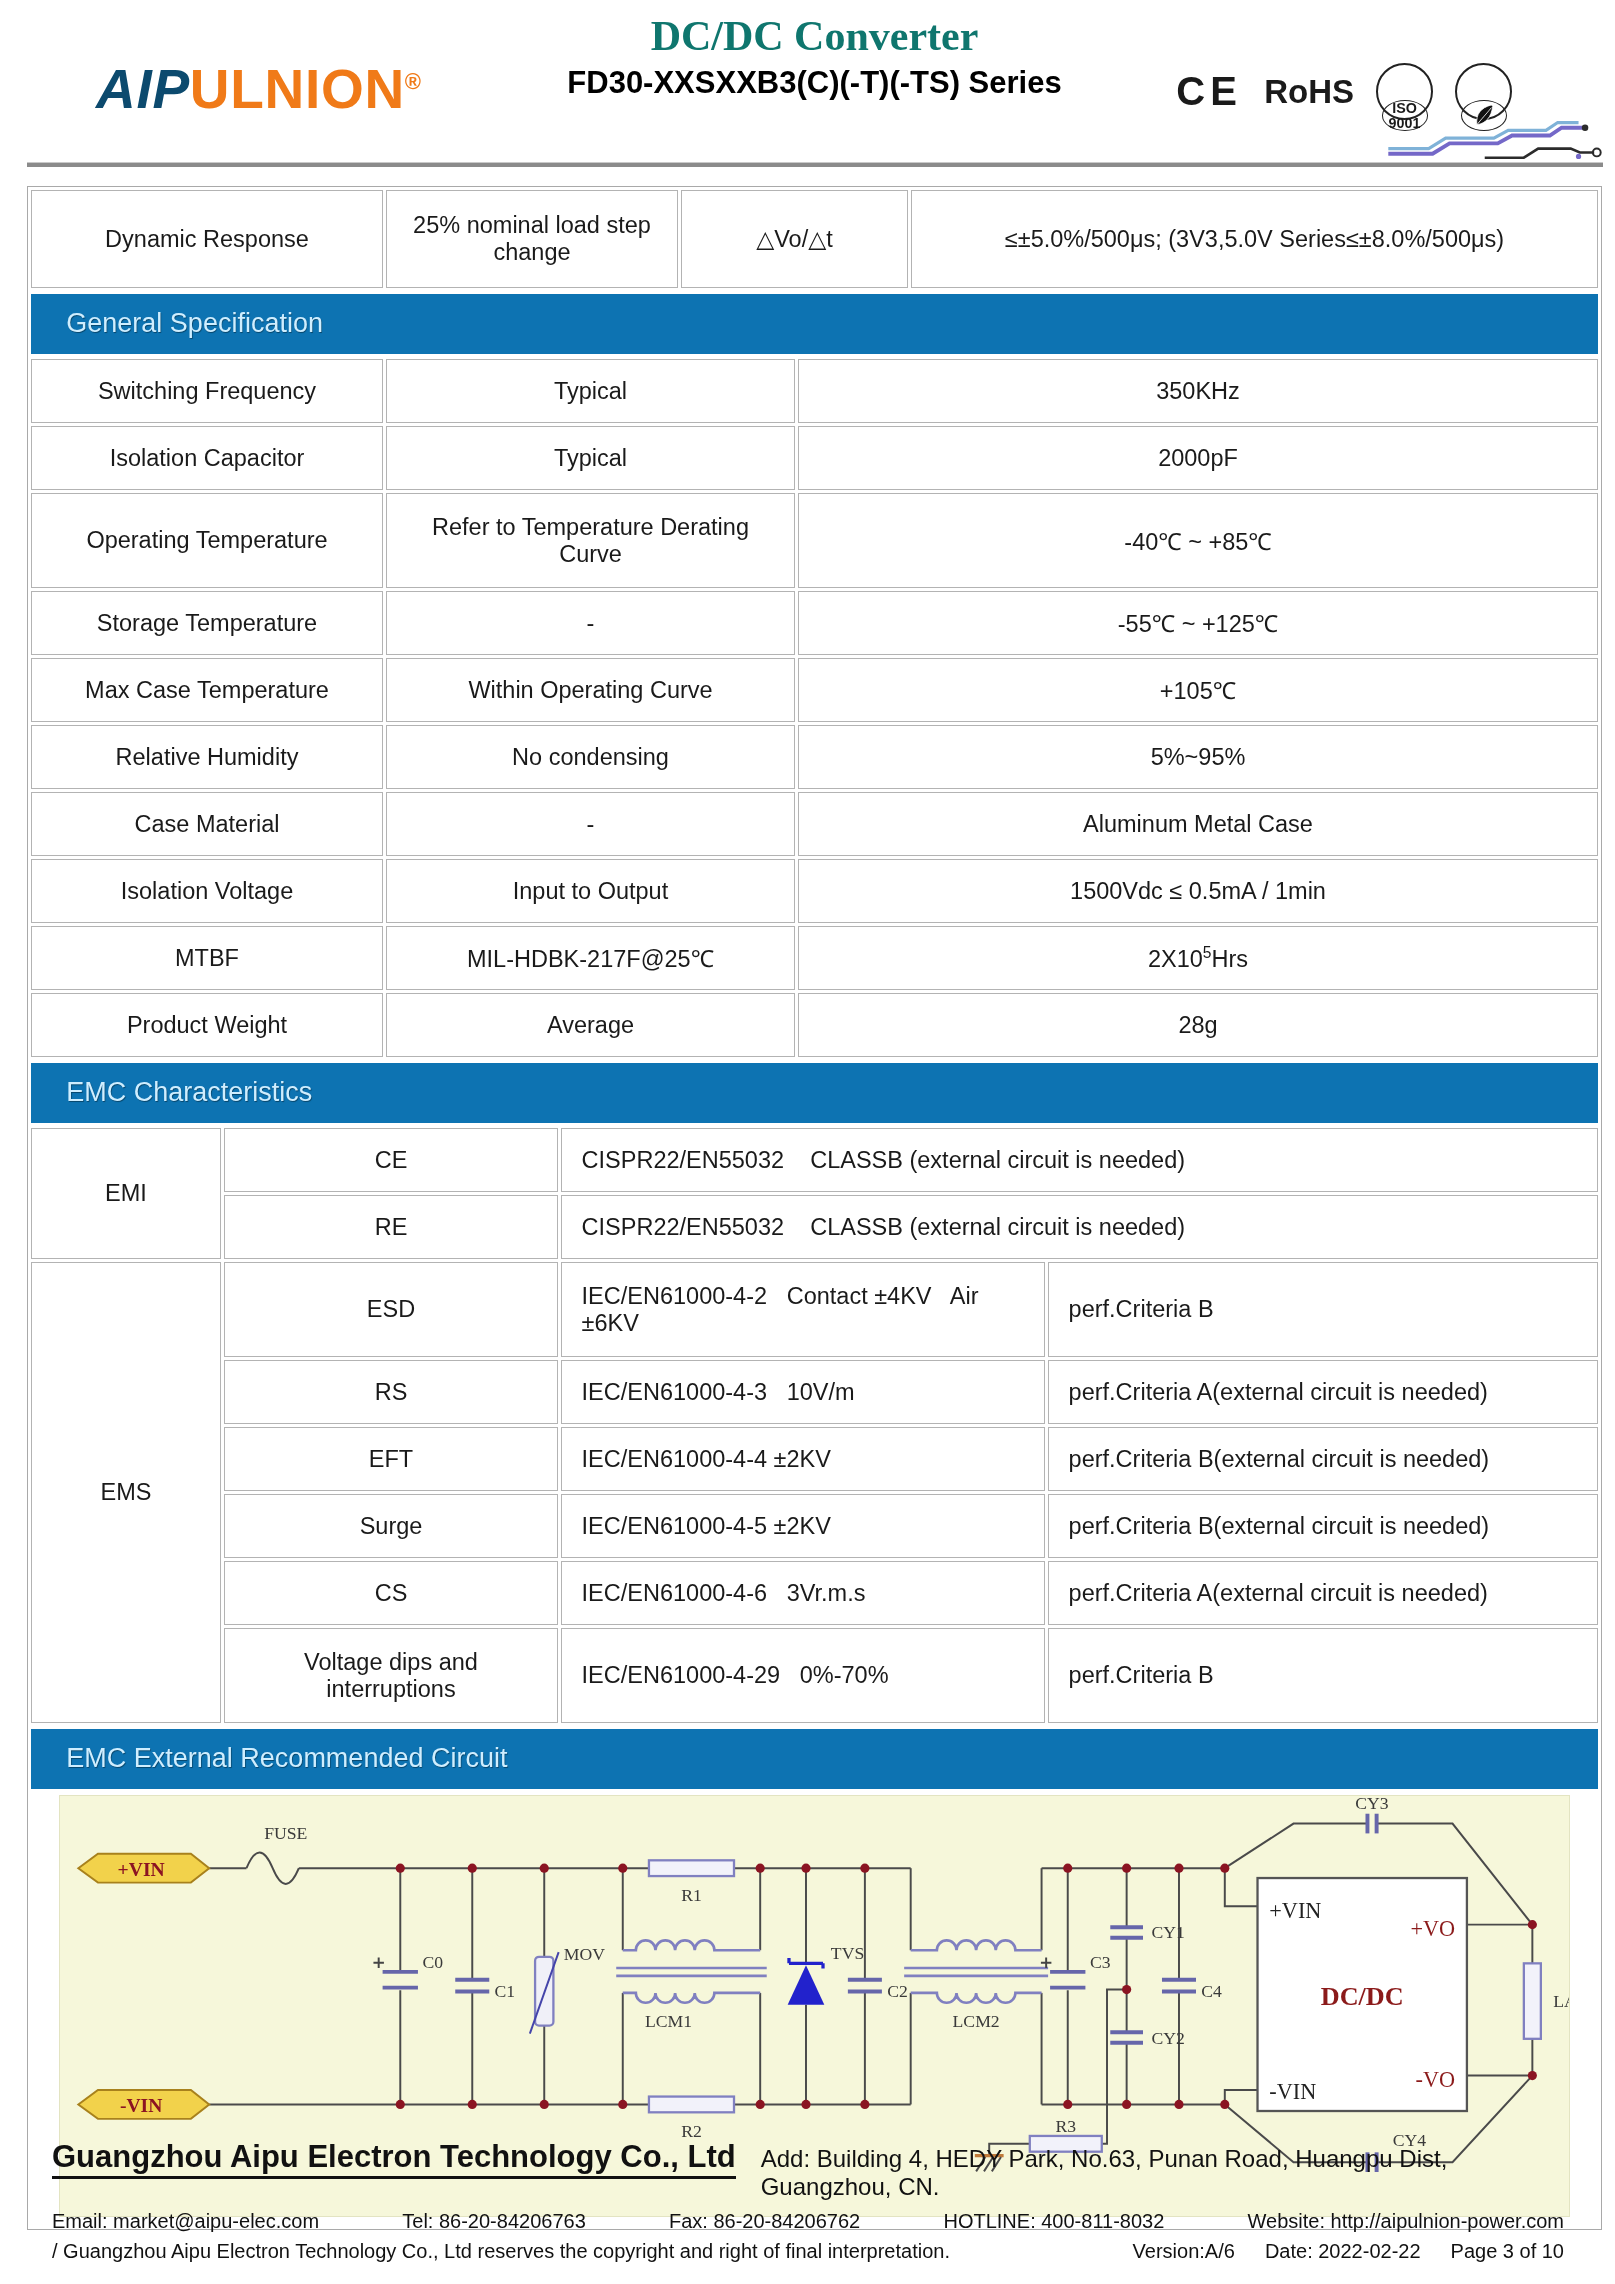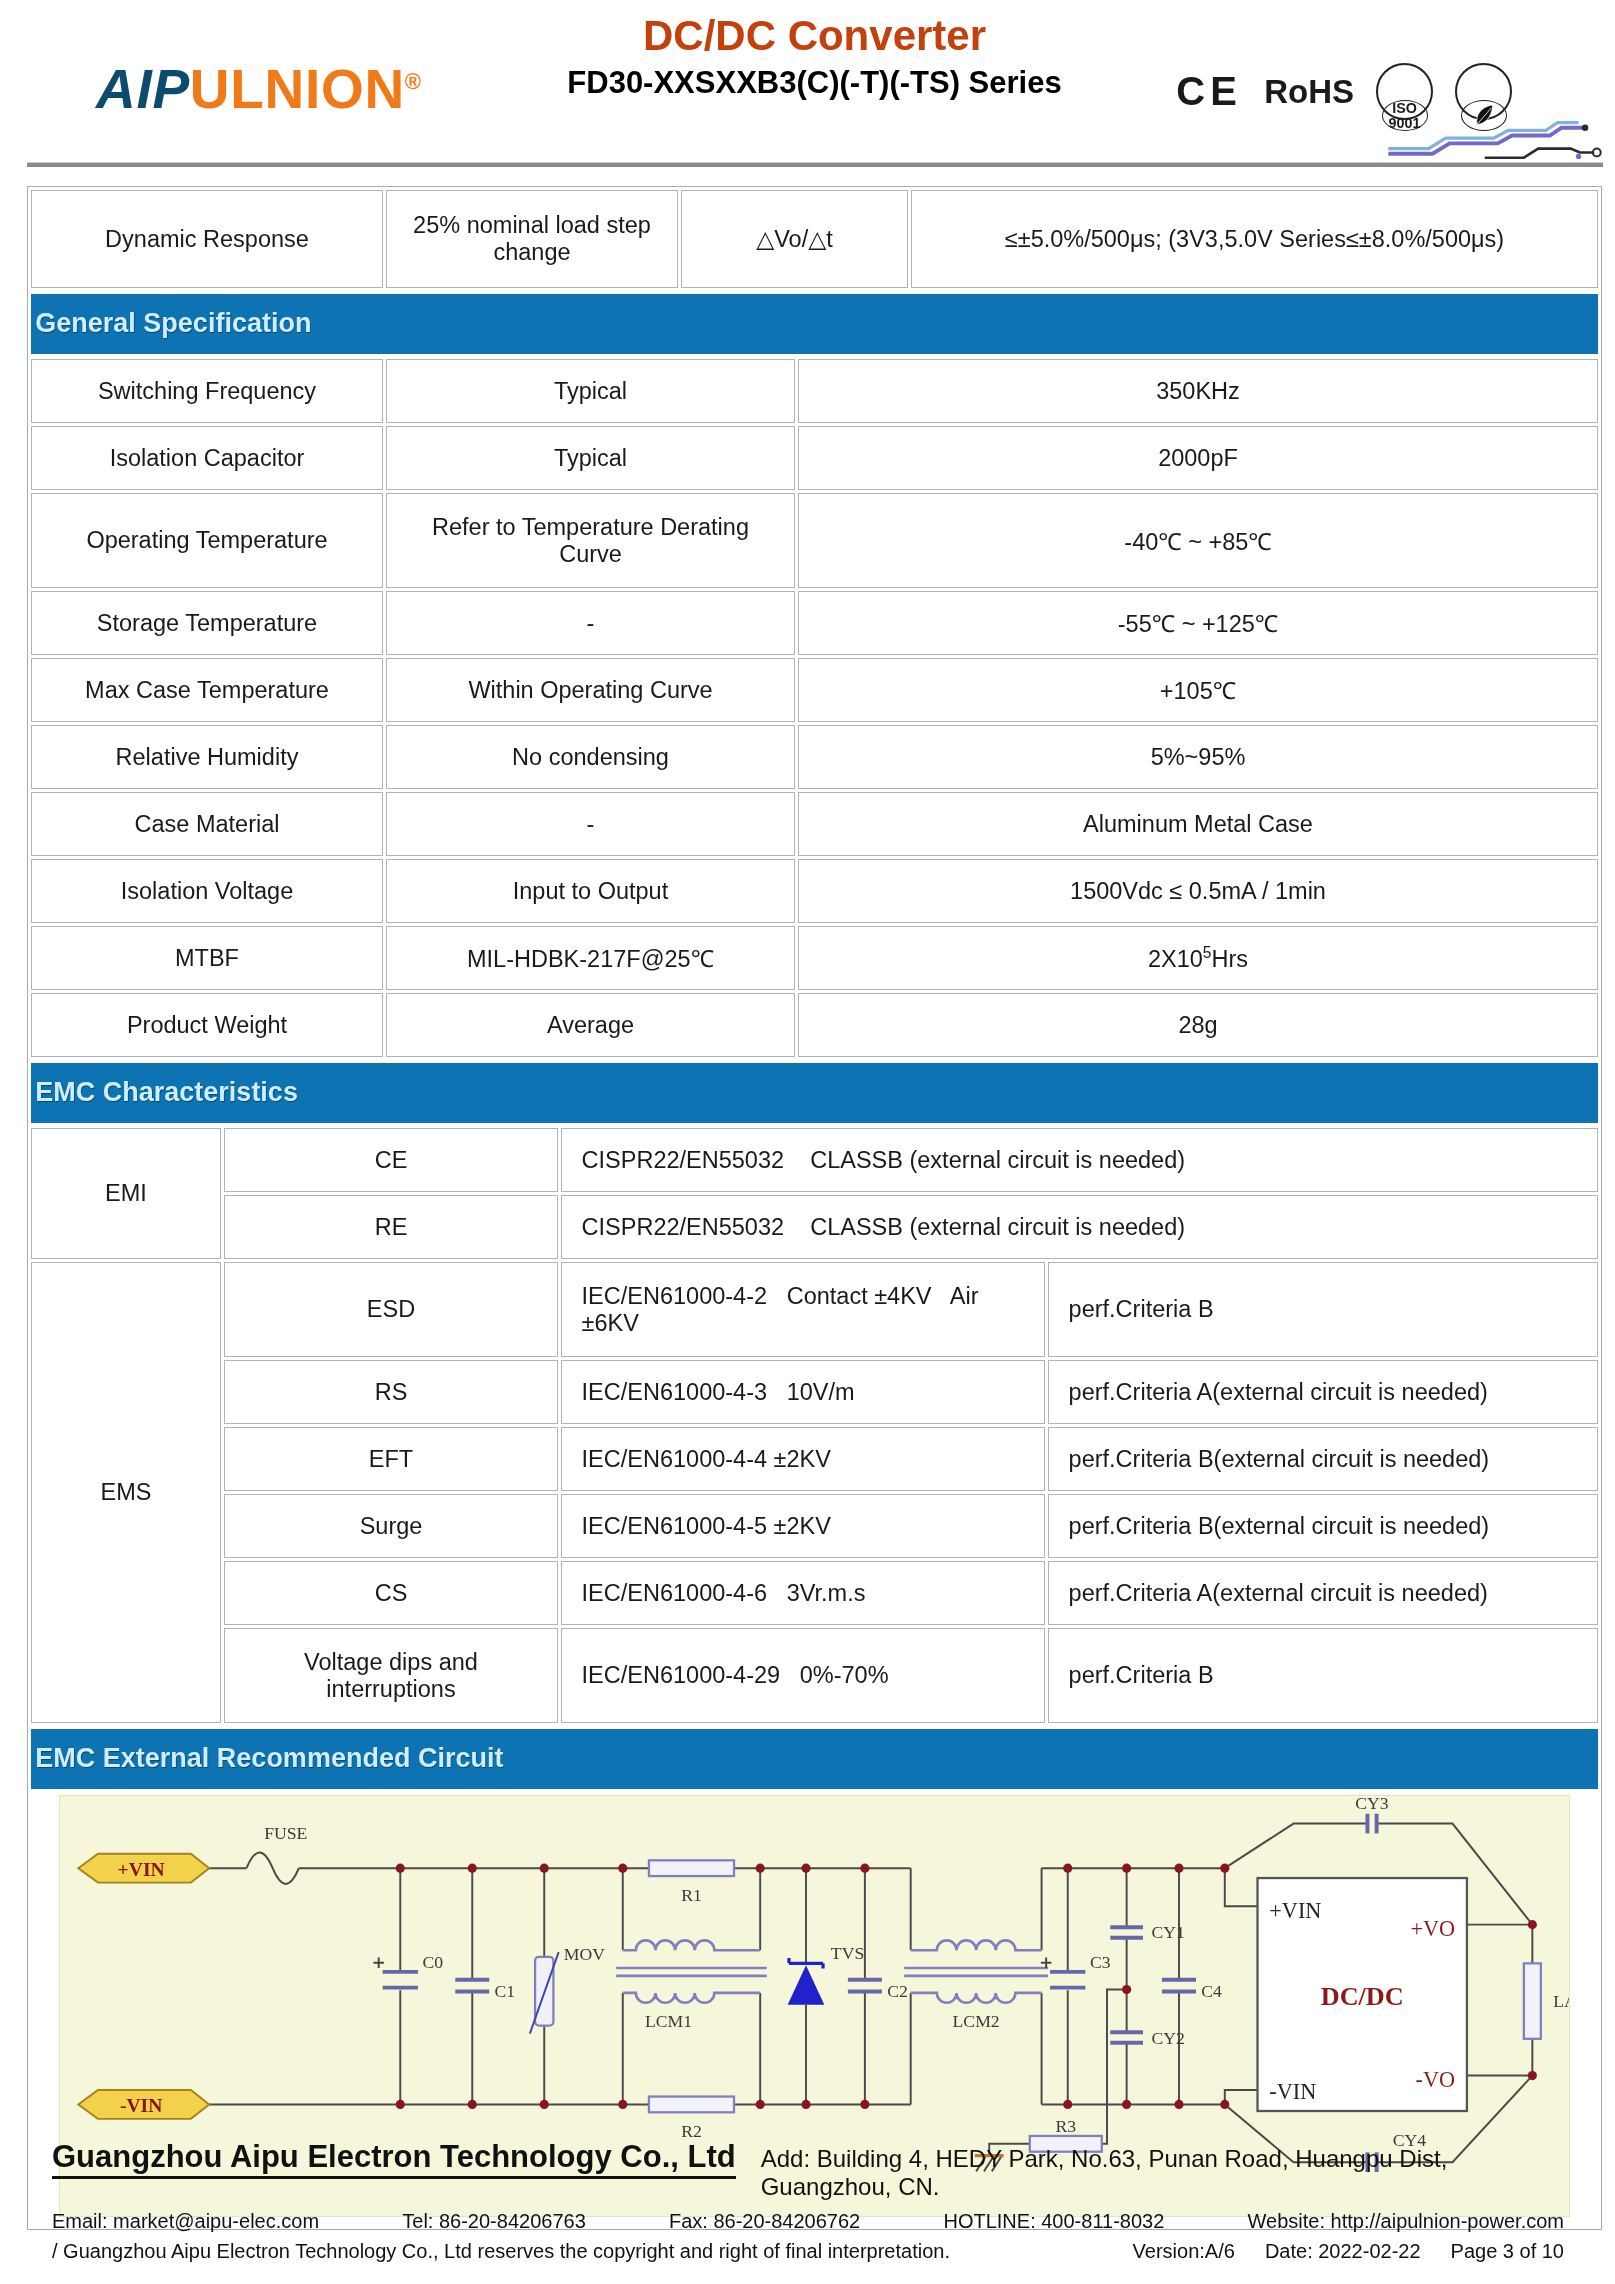--- a/index.html
+++ b/index.html
@@ -7,41 +7,41 @@
     width:1616px; height:2284px; background:#ffffff; position:relative;
     font-family:"Liberation Sans", sans-serif; color:#1a1a1a;
   }
   
   .hdr { position:relative; height:163px; }
   .logo { position:absolute; left:96px; top:57px; font-size:55px; font-weight:bold; letter-spacing:0.7px; }
   .logo .p1 { color:#0c4a6e;font-style:italic; }
   .logo .p2 { color:#f07a18; }
   .logo .reg { color:#f07a18; font-size:22px; vertical-align:super; font-weight:bold; }
   .titleblock { position:absolute; left:469px; top:11.7px; width:691px; text-align:center; }
-  .title { font-size:42px; font-weight:bold; color:#c2410c; }
+  .title { font-size:42px; font-weight:bold; color:#0f766e;font-family:Liberation Serif, serif; }
   .subtitle { font-size:31px; font-weight:bold; color:#000; margin-top:5.2px; }
   .badges { position:absolute; right:104px; top:63px; display:flex; align-items:center; gap:22px; }
   .ce { font-size:40px; font-weight:bold; letter-spacing:5.2px; font-stretch:condensed; }
   .rohs { font-size:33px; font-weight:bold; }
   .badge-circle { width:57px; height:57px; border:2.6px solid #222; border-radius:50%;
      display:flex; flex-direction:column; align-items:center; justify-content:center; }
   .badge-circle .inner { width:46px; height:46px; border:1.3px solid #222; border-radius:50%;
      display:flex; flex-direction:column; align-items:center; justify-content:center; line-height:1;margin-top:48px; }
   .badge-circle .t { font-size:14.3px; font-weight:bold; }
   .rule { position:absolute; left:27px; right:13px; top:162px; height:4.6px; background:#8b8b8b; border-top:1.3px solid #c9c9c9; }
   .deco { position:absolute; right:14.3px; top:116px; }
   
   .sheet { position:absolute; left:27px; top:186px; width:1575px; border:1.3px solid #a9a9a9; background:#fff; }
   table { border-collapse:separate; border-spacing:3.3px; width:100%; table-layout:fixed; }
   td { border:1.3px solid #b3b3b3; background:#fff; font-size:23.5px; text-align:center; vertical-align:middle; padding:3.9px 9px; }
   td.left { text-align:left; padding-left:19.6px; }
   .prewrap { white-space:pre-wrap; }
   .h-reg td { height:64px; }
-  .sec { margin:2.6px 3.3px; height:60px; background:#0d73b2; color:#cfeeff; font-size:27px; font-weight:bold;
-     display:flex; align-items:center; padding-left:4px; text-shadow:0.7px 0.7px 0.7px #08486e; }
+  .sec { margin:2.6px 3.3px; height:60px; background:#0d73b2; color:#cfeeff; font-size:27px; font-weight:normal;
+     display:flex; align-items:center; padding-left:35px; text-shadow:0.7px 0.7px 0.7px #08486e; }
   sup { font-size:15.6px; }
   
   .circuit-wrap { margin:6.5px 31px 11.7px 31px; height:422px; background:#f6f7da; border:0.7px solid #e3e4c2; }
   svg text { font-family:"Liberation Serif", serif; }
   
   .footer { position:absolute; left:52px; right:52px; top:2139px; font-size:20px; color:#111; }
   .f1 { display:flex; align-items:baseline; gap:25px; }
   .company { font-size:31px; font-weight:bold; border-bottom:3.3px solid #111; padding-bottom:1.3px; white-space:nowrap; }
   .addr { font-size:24px; }
   .f2 { display:flex; justify-content:space-between; margin-top:9px; }

